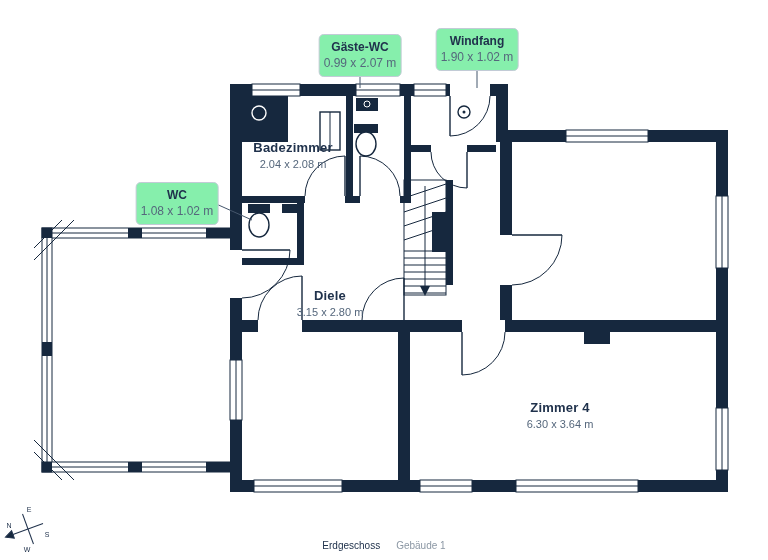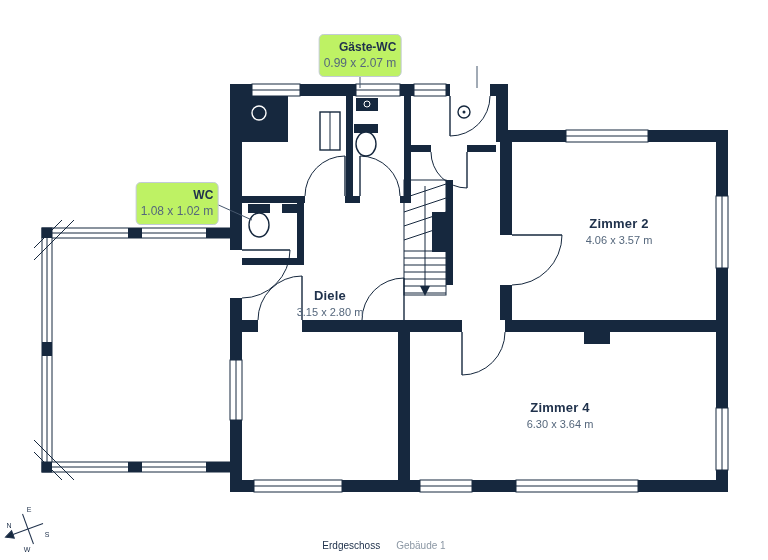--- a/index.html
+++ b/index.html
@@ -18,23 +18,23 @@
   .fxd {fill:var(--wall,#16283E)}
   .lead{stroke:#45566C;stroke-width:1;fill:none}
   .cmp {stroke:var(--room-name-text,#20324C);stroke-width:1;fill:none}
   .cmpt{font-size:7px;fill:var(--room-name-text,#20324C)}
 
   
   .room-label{position:absolute;transform:translateX(-50%);text-align:center;white-space:nowrap}
   .room-label .name{font-size:13px;font-weight:700;color:var(--room-name-text,#20324C);letter-spacing:.2px}
   .room-label .dims{font-size:11px;color:var(--dims-text,#55677C);margin-top:3px}
 
-  .callout{position:absolute;transform:translateX(-50%);background:#bef264;
+  .callout{position:absolute;transform:translateX(-50%);background:#86efac;
            border:1px solid var(--callout-border,#C2CBD6);border-radius:5px;
-           padding:5px 4px 6px;text-align:right;white-space:nowrap;z-index:3}
+           padding:5px 4px 6px;text-align:center;white-space:nowrap;z-index:3}
   .callout .name{font-size:12px;font-weight:700;color:var(--room-name-text,#20324C)}
   .callout .dims{font-size:12px;color:var(--dims-text,#55677C);margin-top:2px}
 
   .footer{position:absolute;left:0;right:0;bottom:9px;text-align:center;font-size:10px}
   .footer .floor{font-weight:400;color:var(--room-name-text,#20324C)}
   .footer .bld{color:var(--footer-muted,#8B97A4);margin-left:16px}
 </style>
 </head>
 <body>
 
@@ -244,37 +244,41 @@
         <line x1="12" y1="529" x2="44" y2="529"></line>
         <path class="fxd" d="M12,525 L12,533 L4,529 Z"></path>
       </g>
       <text class="cmpt" x="29" y="512" text-anchor="middle">E</text>
       <text class="cmpt" x="9" y="528" text-anchor="middle">N</text>
       <text class="cmpt" x="47" y="537" text-anchor="middle">S</text>
       <text class="cmpt" x="27" y="552" text-anchor="middle">W</text>
     </g>
   </svg>
 
+  <div class="room-label" style="left:293px;top:140px">
+    <div class="name">Badezimmer</div>
+    <div class="dims">2.04 x 2.08 m</div>
+  </div>
   <div class="room-label" style="left:330px;top:288px">
     <div class="name">Diele</div>
     <div class="dims">3.15 x 2.80 m</div>
   </div>
-  <div class="room-label" style="left:619px;top:216px">
-    <div class="name">Zimmer 2</div>
-    <div class="dims">4.06 x 3.57 m</div>
-  </div>
   <div class="room-label" style="left:560px;top:400px">
     <div class="name">Zimmer 4</div>
     <div class="dims">6.30 x 3.64 m</div>
   </div>
 
   <div class="callout" style="left:360px;top:34px">
     <div class="name">Gäste-WC</div>
     <div class="dims">0.99 x 2.07 m</div>
   </div>
+  <div class="callout" style="left:477px;top:28px">
+    <div class="name">Windfang</div>
+    <div class="dims">1.90 x 1.02 m</div>
+  </div>
   <div class="callout" style="left:177px;top:182px">
     <div class="name">WC</div>
     <div class="dims">1.08 x 1.02 m</div>
   </div>
 
   <div class="footer">
     <span class="floor">Erdgeschoss</span><span class="bld">Gebäude 1</span>
   </div>
 
 </div>

